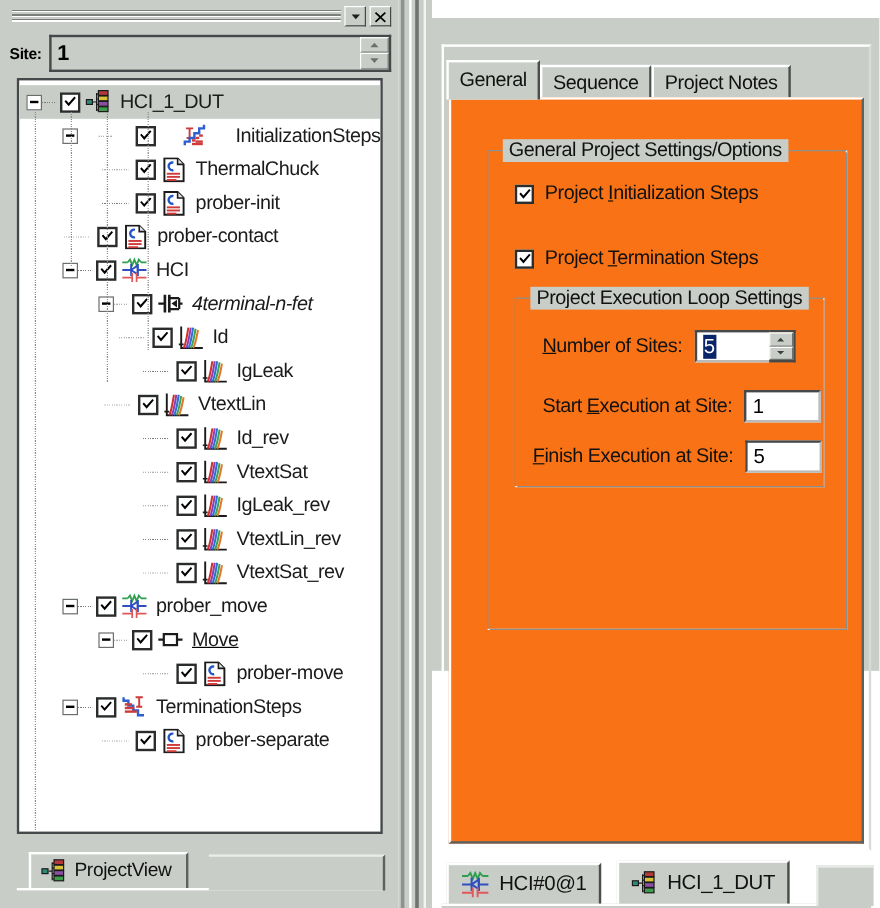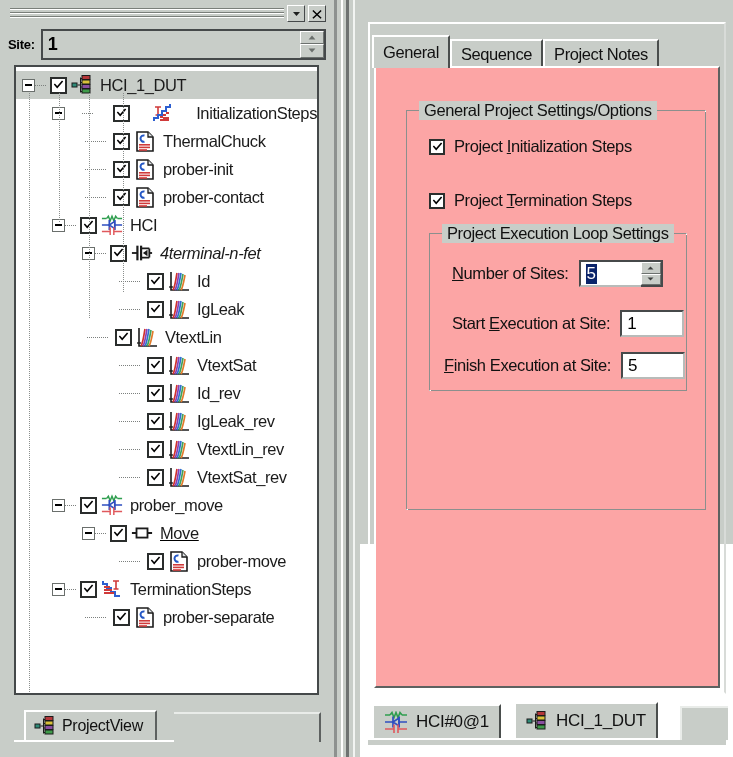--- a/index.html
+++ b/index.html
@@ -264,21 +264,21 @@
     background: #c8cdc8;
   }
   #splitter .bar1 { position:absolute; left:2px; top:0; width:3px; height:757px; background:#8d918f; }
   #splitter .bar2 { position:absolute; left:9px; top:0; width:2px; height:757px; background:#ffffff; }
   #splitter .bar3 { position:absolute; left:14px; top:0; width:3px; height:757px; background:#6f7372; }
   #splitter .bar4 { position:absolute; left:21px; top:0; width:2px; height:757px; background:#f2f4f2; }
 
   
   #right-window {
     position: absolute;
-    left: 360px; top: 0;
+    left: 360px; top: 15px;
     width: 373px; height: 544px;
     background: #c8cdc8;
   }
   #right-frame {
     position: absolute;
     left: 8px; top: 22px;
     width: 358px; height: 672px;
     border: 2px solid #ffffff;
     border-right-color: #d8dbd8;
     box-sizing: border-box;
@@ -312,21 +312,21 @@
     margin-left: -2px;
     z-index: 3;
     position: relative;
   }
 
   
   #tabpage {
     position: absolute;
     left: 14px; top: 66px;
     width: 346px; height: 622px;
-    background: #fca5a5;
+    background: #f97316;
     border-top: 2px solid #ffffff;
     border-left: 2px solid #ffffff;
     border-right: 2px solid #5d6160;
     border-bottom: 2px solid #5d6160;
     box-sizing: border-box;
   }
 
   
   .groupbox {
     position: absolute;
@@ -595,21 +595,21 @@
               <path d="M2 1 H13 L18 6 V20 H2 Z" fill="#ffffff" stroke="#1b1b1b" stroke-width="1.6"></path>
               <path d="M13 1 V6 H18" fill="#dfe3e6" stroke="#1b1b1b" stroke-width="1.3"></path>
               <path d="M9.5 4.5 a3.2 3.2 0 1 0 0 6.2" stroke="#2457c5" stroke-width="2" fill="none"></path>
               <rect x="4" y="13" width="11" height="1.6" fill="#d03a3a"></rect>
               <rect x="4" y="15.6" width="11" height="1.6" fill="#d03a3a"></rect>
               <rect x="4" y="18.2" width="8" height="1.6" fill="#d03a3a"></rect>
             </svg>
           </span>
           <span class="lbl">prober-init</span>
         </div>
-        <div class="trow" style="padding-left: 66px;">
+        <div class="trow" style="padding-left: 34px;">
           <span class="dots wide" style="width:28px"></span>
           <span class="cbox">
             <svg width="11" height="10" viewBox="0 0 11 10">
               <path d="M0.8 4.6 L1.9 3.4 L4.2 5.9 L9 0.5 L10.2 1.6 L4.2 8.6 Z" fill="#000"></path>
             </svg>
           </span>
           <span class="icn">
             <svg width="20" height="21" viewBox="0 0 20 21">
               <path d="M2 1 H13 L18 6 V20 H2 Z" fill="#ffffff" stroke="#1b1b1b" stroke-width="1.6"></path>
               <path d="M13 1 V6 H18" fill="#dfe3e6" stroke="#1b1b1b" stroke-width="1.3"></path>
@@ -655,21 +655,21 @@
               <path d="M1 10 H7" stroke="#1b1b1b" stroke-width="2"></path>
               <path d="M7 2 V18" stroke="#1b1b1b" stroke-width="2.4"></path>
               <path d="M11 2 V18" stroke="#1b1b1b" stroke-width="2.4"></path>
               <path d="M11 5 H20 M11 15 H20 M20 5 V15" stroke="#1b1b1b" stroke-width="2"></path>
               <path d="M20 10 H23" stroke="#1b1b1b" stroke-width="2"></path>
               <path d="M13 10 L18 6.5 L18 13.5 Z" fill="#1b1b1b"></path>
             </svg>
           </span>
           <span class="lbl">4terminal-n-fet</span>
         </div>
-        <div class="trow" style="padding-left: 100px;">
+        <div class="trow" style="padding-left: 80px;">
           <span class="dots wide" style="width:28px"></span>
           <span class="cbox">
             <svg width="11" height="10" viewBox="0 0 11 10">
               <path d="M0.8 4.6 L1.9 3.4 L4.2 5.9 L9 0.5 L10.2 1.6 L4.2 8.6 Z" fill="#000"></path>
             </svg>
           </span>
           <span class="icn">
             <svg width="22" height="21" viewBox="0 0 22 21">
               <path d="M3 1 V19 H21" stroke="#1b1b1b" stroke-width="1.6" fill="none"></path>
               <path d="M5 19 C7 16 8 7 9 2" stroke="#d0322f" stroke-width="1.7" fill="none"></path>
@@ -733,41 +733,41 @@
             <svg width="22" height="21" viewBox="0 0 22 21">
               <path d="M3 1 V19 H21" stroke="#1b1b1b" stroke-width="1.6" fill="none"></path>
               <path d="M5 19 C7 16 8 7 9 2" stroke="#d0322f" stroke-width="1.7" fill="none"></path>
               <path d="M7 19 C9 16 10 7 11 2" stroke="#8a3fb5" stroke-width="1.7" fill="none"></path>
               <path d="M9 19 C11 16 12 7 13 2" stroke="#2f6fd0" stroke-width="1.7" fill="none"></path>
               <path d="M11 19 C13 16 14 8 15 3" stroke="#3fa25a" stroke-width="1.7" fill="none"></path>
               <path d="M13 19 C15 16 16 9 17 4" stroke="#e07a2a" stroke-width="1.7" fill="none"></path>
               <path d="M1 16 H5" stroke="#1b1b1b" stroke-width="1.3"></path>
             </svg>
           </span>
-          <span class="lbl">VtextSat</span>
+          <span class="lbl">Id_rev</span>
         </div>
         <div class="trow" style="padding-left: 100px;">
           <span class="dots wide" style="width:28px"></span>
           <span class="cbox">
             <svg width="11" height="10" viewBox="0 0 11 10">
               <path d="M0.8 4.6 L1.9 3.4 L4.2 5.9 L9 0.5 L10.2 1.6 L4.2 8.6 Z" fill="#000"></path>
             </svg>
           </span>
           <span class="icn">
             <svg width="22" height="21" viewBox="0 0 22 21">
               <path d="M3 1 V19 H21" stroke="#1b1b1b" stroke-width="1.6" fill="none"></path>
               <path d="M5 19 C7 16 8 7 9 2" stroke="#d0322f" stroke-width="1.7" fill="none"></path>
               <path d="M7 19 C9 16 10 7 11 2" stroke="#8a3fb5" stroke-width="1.7" fill="none"></path>
               <path d="M9 19 C11 16 12 7 13 2" stroke="#2f6fd0" stroke-width="1.7" fill="none"></path>
               <path d="M11 19 C13 16 14 8 15 3" stroke="#3fa25a" stroke-width="1.7" fill="none"></path>
               <path d="M13 19 C15 16 16 9 17 4" stroke="#e07a2a" stroke-width="1.7" fill="none"></path>
               <path d="M1 16 H5" stroke="#1b1b1b" stroke-width="1.3"></path>
             </svg>
           </span>
-          <span class="lbl">Id_rev</span>
+          <span class="lbl">VtextSat</span>
         </div>
         <div class="trow" style="padding-left: 100px;">
           <span class="dots wide" style="width:28px"></span>
           <span class="cbox">
             <svg width="11" height="10" viewBox="0 0 11 10">
               <path d="M0.8 4.6 L1.9 3.4 L4.2 5.9 L9 0.5 L10.2 1.6 L4.2 8.6 Z" fill="#000"></path>
             </svg>
           </span>
           <span class="icn">
             <svg width="22" height="21" viewBox="0 0 22 21">

